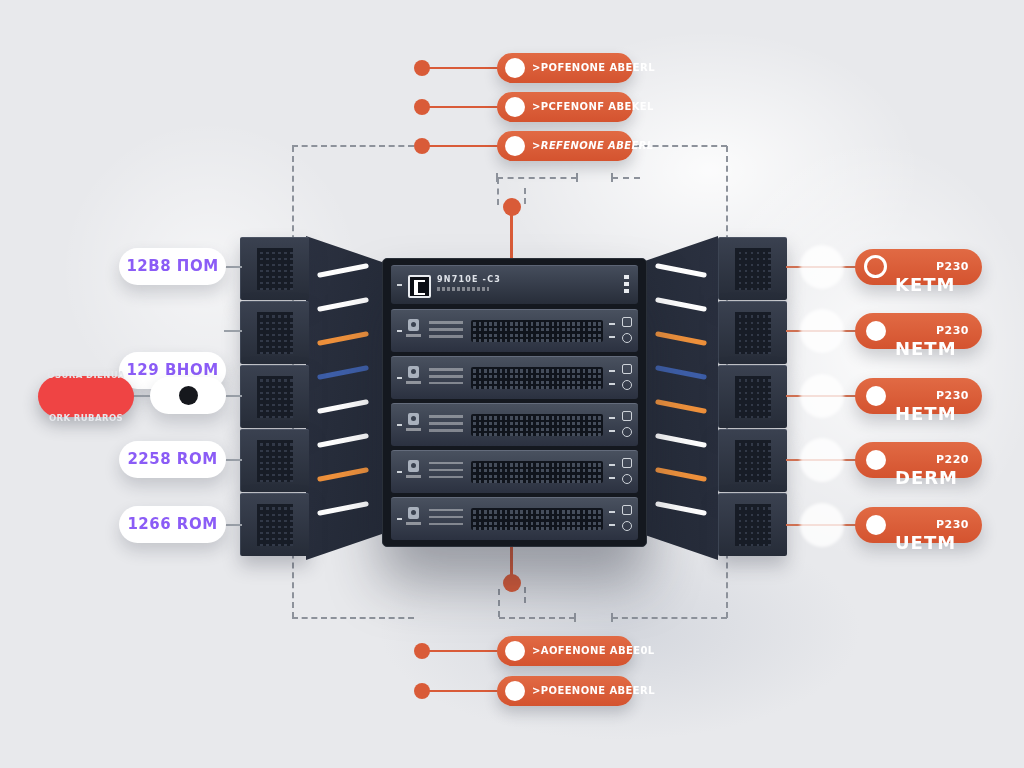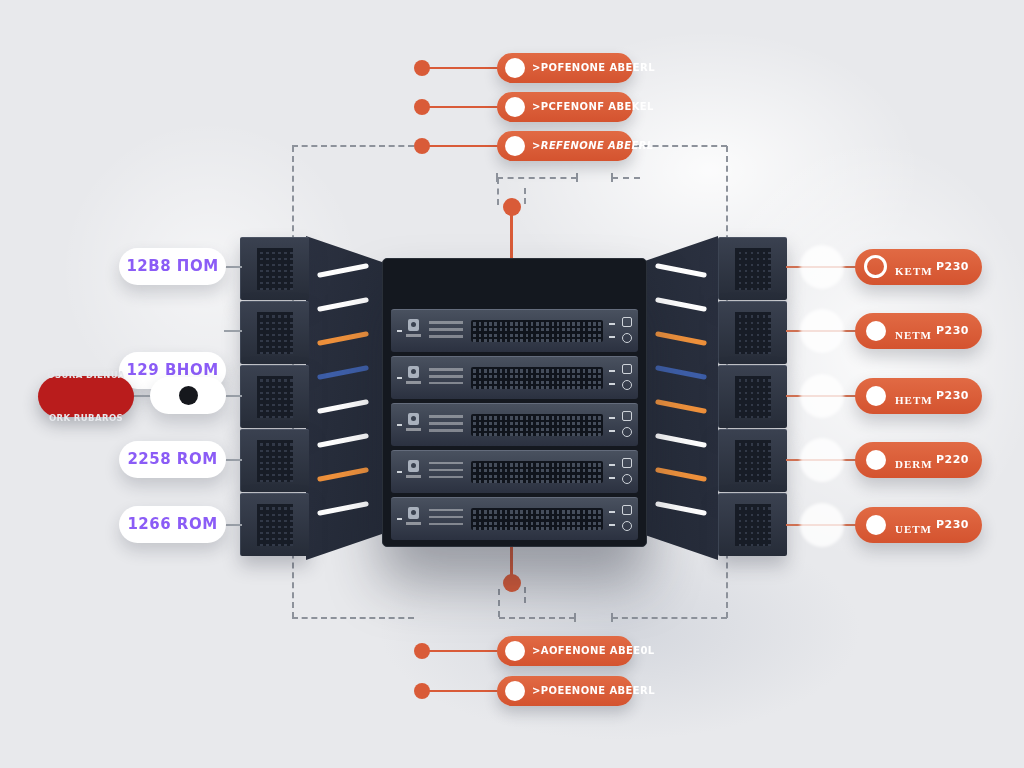--- a/index.html
+++ b/index.html
@@ -32,33 +32,33 @@
     background:linear-gradient(#e16a44,#d4532f);box-shadow:0 7px 14px rgba(40,45,60,.22);}
   .cpill .cdot{position:absolute;left:8px;top:5px;width:20px;height:20px;border-radius:50%;background:#fff;}
   .cpill .ctext{position:absolute;left:35px;right:6px;top:0;line-height:30px;
     font-size:10px;font-weight:bold;color:#fff;letter-spacing:.4px;white-space:nowrap;}
 
   
   .wpill{position:absolute;left:119px;width:107px;height:37px;border-radius:19px;background:#fff;
     box-shadow:0 8px 16px rgba(40,45,60,.18);text-align:center;}
   .wpill .wtext{line-height:37px;font-size:15px;font-weight:bold;color:#8b5cf6;letter-spacing:.5px;}
   .lline{position:absolute;height:2px;background:#9aa0a8;}
-  .npill{position:absolute;left:38px;width:96px;height:41px;border-radius:21px;background:#b91c1c;
+  .npill{position:absolute;left:38px;width:96px;height:41px;border-radius:21px;background:#ef4444;
     box-shadow:0 8px 16px rgba(40,45,60,.3);display:flex;flex-direction:column;justify-content:center;text-align:center;gap:32px;}
   .npill div{font-size:8.5px;font-weight:bold;color:#e6e8ec;letter-spacing:.4px;line-height:11px;}
   .dotpill{position:absolute;left:150px;width:76px;height:37px;border-radius:19px;background:#fff;
     box-shadow:0 8px 16px rgba(40,45,60,.18);}
   .dotpill .bdot{position:absolute;left:29px;top:9px;width:19px;height:19px;border-radius:50%;background:#16181d;}
 
   
   .rpill{position:absolute;left:855px;width:127px;height:36px;border-radius:18px;
     background:linear-gradient(#e16a44,#d4532f);box-shadow:0 8px 16px rgba(40,45,60,.22);}
   .rpill .rdot{position:absolute;left:11px;top:8px;width:20px;height:20px;border-radius:50%;background:#fff;}
   .rpill .rdot.ring{background:transparent;border:3px solid #fff;left:9px;top:6px;width:17px;height:17px;}
-  .rpill .rname{position:absolute;left:40px;top:4px;line-height:36px;font-size:11px;font-weight:bold;color:#fff;letter-spacing:1px;font-family:Liberation Serif, serif;}
+  .rpill .rname{position:absolute;left:40px;top:18px;line-height:36px;font-size:18px;font-weight:bold;color:#fff;letter-spacing:1px;}
   .rpill .rcode{position:absolute;right:13px;top:0;line-height:36px;font-size:11px;font-weight:bold;color:#fff;letter-spacing:.5px;}
   .rline{position:absolute;height:2px;background:#cf7052;}
   .softc{position:absolute;width:44px;height:44px;border-radius:50%;background:rgba(255,255,255,.78);filter:blur(1.5px);}
 
   
   .mod{position:absolute;width:68px;height:62px;border-radius:2px;
     background:linear-gradient(#3a4150,#262c38);
     border-top:1px solid #4d5565;border-left:1px solid #3d4554;
     box-shadow:0 10px 18px rgba(40,45,60,.25);}
   .mod .grid{position:absolute;left:16px;top:10px;width:36px;height:42px;
@@ -186,20 +186,29 @@
     <div class="grid"></div>
   </div>
 <div class="mod" style="left:718px;top:429px;">
     <div class="grid"></div>
   </div>
 <div class="mod" style="left:718px;top:493px;">
     <div class="grid"></div>
   </div>
 
 <div class="rack">
+  <div class="hunit">
+    <div class="hdash"></div>
+    <div class="hlogo"></div>
+    <div class="hmodel">9N710E -C3</div>
+    <div class="hsub"></div>
+    <div class="hsq" style="top:9px;"></div>
+    <div class="hsq" style="top:16px;"></div>
+    <div class="hsq" style="top:23px;"></div>
+  </div>
   <div class="unit" style="top:50px;">
       <div class="udash"></div>
       <div class="uicon"></div>
       <div class="uiclab"></div>
       <div class="utxt"></div>
       <div class="uvent"></div>
       <div class="udash2" style="top:13px;"></div>
       <div class="udash2" style="top:26px;"></div>
       <div class="usq"></div>
       <div class="ucr"></div>

